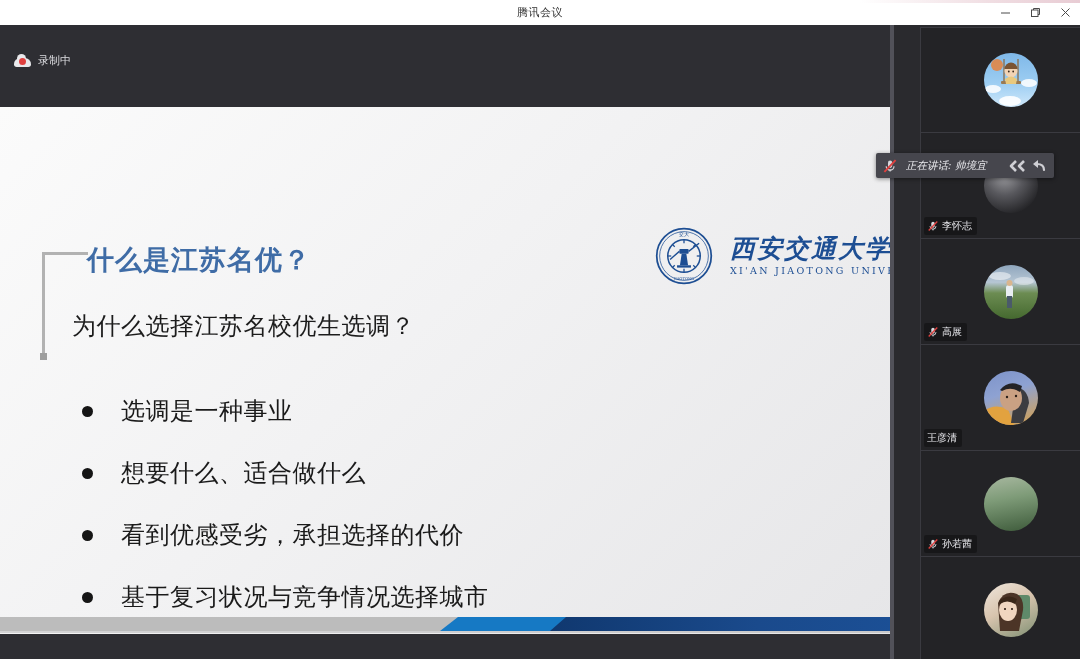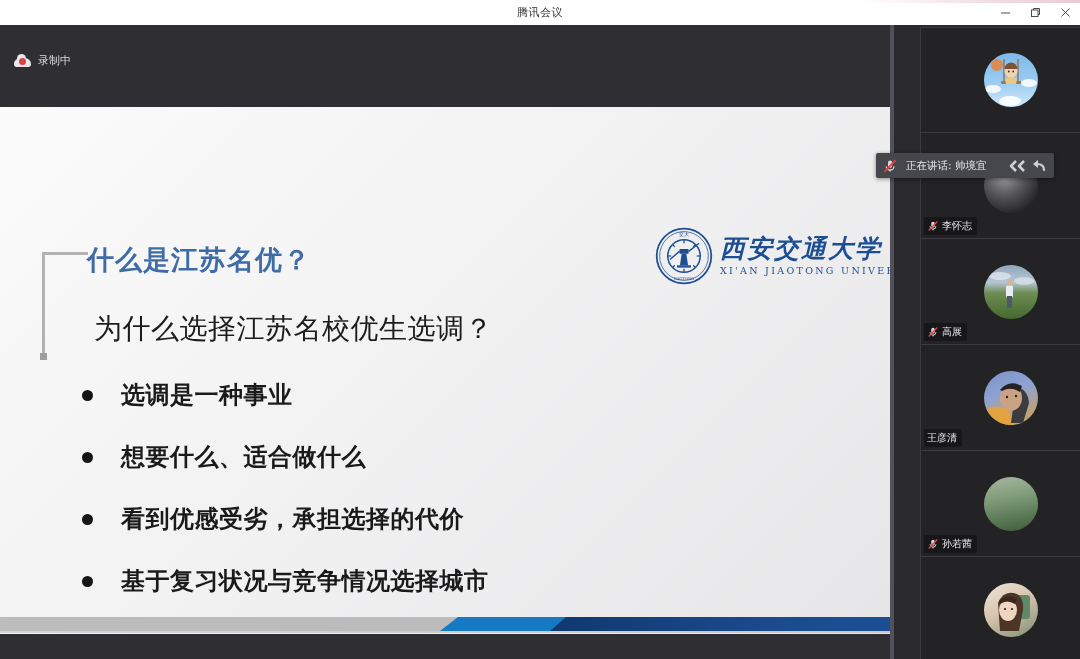--- a/index.html
+++ b/index.html
@@ -93,45 +93,45 @@
     position:absolute; left:-2px; bottom:-3px;
     width:7px; height:7px; background:#9e9e9e;
   }
 
   .slide-title {
     position:absolute; left:87px; top:135px;
     font-size:27px; font-weight:bold; color:#3f6ca6;
     letter-spacing:1px; white-space:nowrap;
   }
   .slide-sub {
-    position:absolute; left:94px; top:203px;
-    font-size:28px; color:#1c1c1c;
+    position:absolute; left:72px; top:203px;
+    font-size:24px; color:#1c1c1c;
     letter-spacing:.5px; white-space:nowrap;
   }
 
   .bullets {
-    position:absolute; left:82px; top:257px; width:650px;font-weight:bold;
+    position:absolute; left:82px; top:273px; width:650px;
   }
   .bullet {
     display:flex; align-items:center;
     height:62px;
   }
   .bullet-dot {
     width:11px; height:11px; border-radius:50%;
     background:#151515; flex:0 0 11px; margin-right:28px;
   }
   .bullet-text {
     font-size:24px; color:#1a1a1a; letter-spacing:.5px; white-space:nowrap;
   }
 
   
   .logo {
     position:absolute; left:655px; top:118px;
     width:232px; height:62px;
-    display:flex; align-items:center; gap:7px;
+    display:flex; align-items:center; gap:17px;
   }
   .logo-seal { width:58px; height:58px; flex:0 0 58px; }
   .logo-words { display:flex; flex-direction:column; }
   .logo-cn {
     font-family:"DejaVu Serif","Liberation Serif",serif;
     font-size:25px; font-weight:bold; color:#1d4e93;
     letter-spacing:2px; font-style:italic; line-height:1.05;
     white-space:nowrap;
   }
   .logo-en {
@@ -207,21 +207,21 @@
     background:#46464d;
     display:flex; align-items:center;
     border-radius:2px;
     box-shadow:0 1px 4px rgba(0,0,0,.45);
     z-index:20;
   }
   .speak-tip .tip-mic {
     width:16px; height:16px; margin:0 8px 0 6px; flex:0 0 16px;
   }
   .speak-tip .tip-text {
-    font-size:10.5px; color:#eaeaee; white-space:nowrap; flex:1;
+    font-size:10.5px; color:#eaeaee; white-space:nowrap; flex:1;font-style:italic;
   }
   .speak-tip .tip-ctrls {
     display:flex; align-items:center; gap:4px; margin-right:7px;
   }
   .speak-tip .tip-ctrls svg { display:block; }
 
   
   .av-swing { width:100%; height:100%;
     background:linear-gradient(180deg,#7fb8e8 0%,#9ccdf2 55%,#cfe8fa 100%); }
   .av-dark { width:100%; height:100%;

